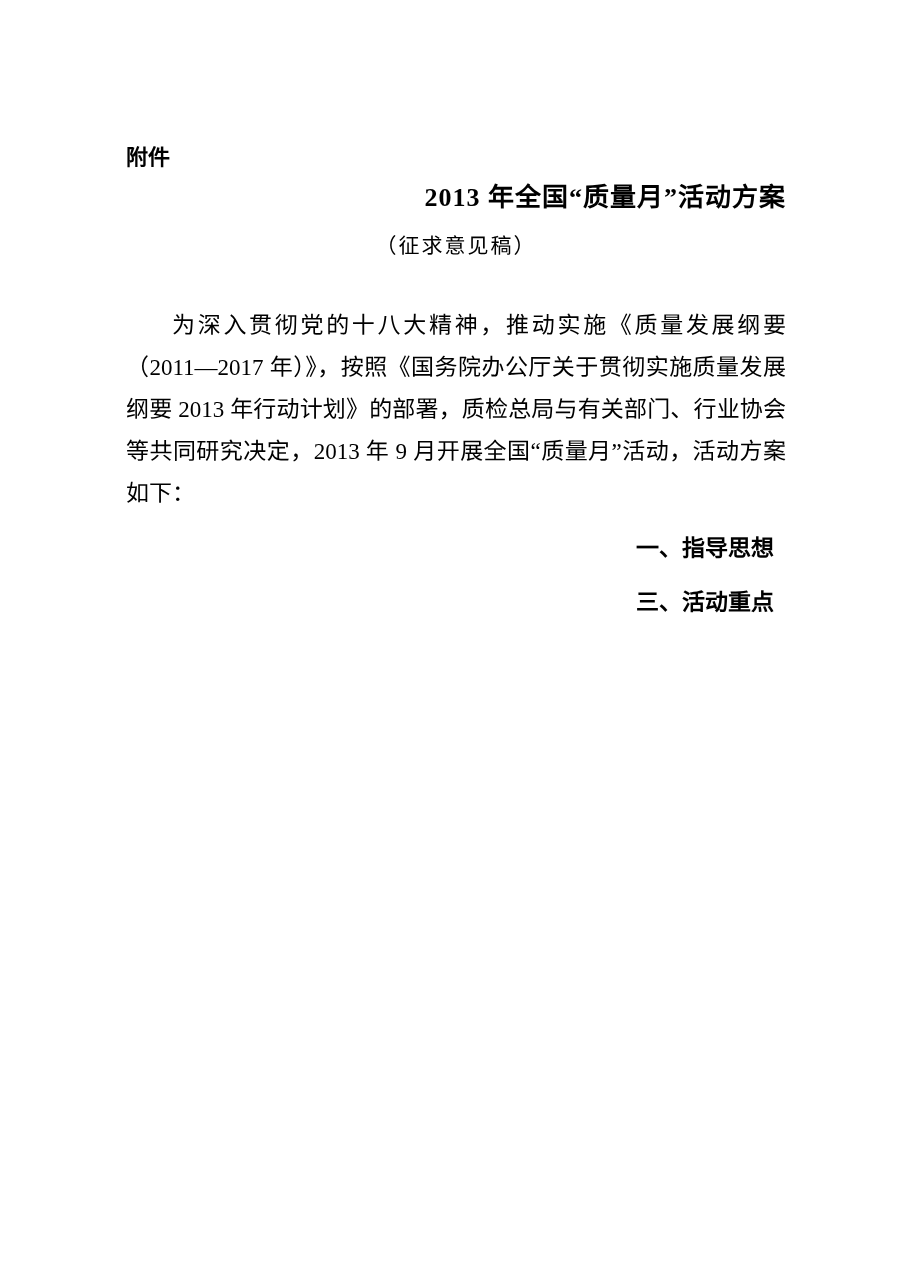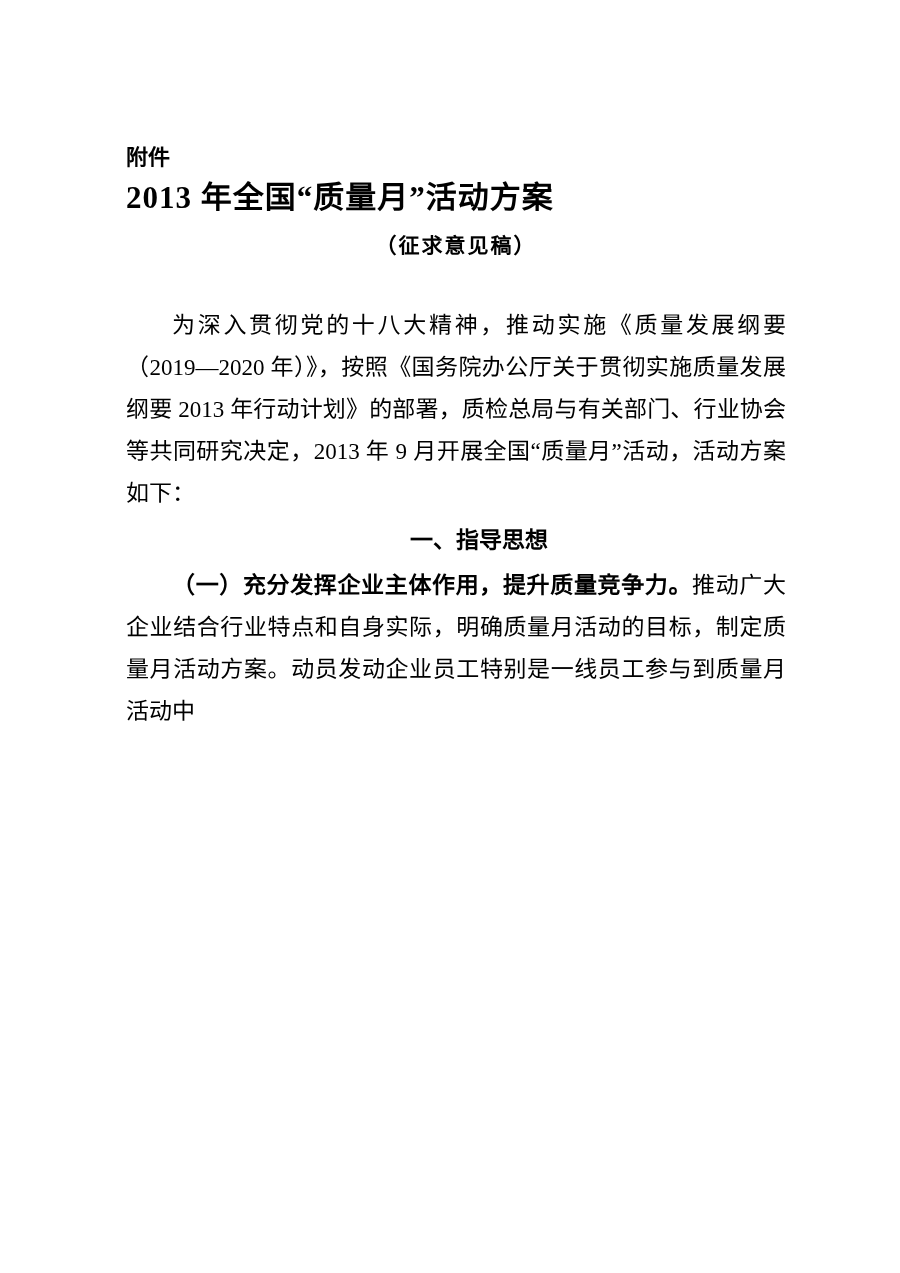--- a/index.html
+++ b/index.html
@@ -21,53 +21,53 @@
     font-family: "Liberation Sans", "DejaVu Sans", sans-serif;
     font-weight: 700;
     font-size: 22px;
     line-height: 26px;
     text-align: left;
   }
   .doc-title {
     margin: 7px 0 0 0;
     font-family: "Liberation Serif", "DejaVu Serif", serif;
     font-weight: 700;
-    font-size: 31px;
+    font-size: 26px;
     line-height: 40px;
-    text-align: left;
+    text-align: right;
     letter-spacing: 1px;
   }
   .doc-subtitle {
     margin-top: 14px;
     font-family: "Liberation Serif", "DejaVu Serif", serif;
-    font-weight: 700;
+    font-weight: 400;
     font-size: 21px;
     line-height: 28px;
     text-align: center;
     letter-spacing: 2px;
   }
   .doc-body {
     margin-top: 45px;
     font-family: "Liberation Serif", "DejaVu Serif", serif;
     font-size: 23px;
     line-height: 42px;
     text-align: justify;
   }
   .para {
     margin: 0;
     text-indent: 2em;
   }
   .sec-heading {
-    margin: 4px;
+    margin: 12px;
     font-family: "Liberation Sans", "DejaVu Sans", sans-serif;
     font-weight: 700;
     font-size: 23px;
     line-height: 42px;
     text-indent: 2em;
-    text-align: center;
+    text-align: right;
   }
   .theme-line {
     margin: 0;
     text-indent: 2em;
     text-align: left;
   }
   .lead-bold {
     font-weight: 700;
   }
 </style>
@@ -77,27 +77,25 @@
 <div class="page">
 
   <div class="attachment">附件</div>
 
   <h1 class="doc-title">2013 年全国“质量月”活动方案</h1>
 
   <div class="doc-subtitle">（征求意见稿）</div>
 
   <div class="doc-body">
 
-    <p class="para">为深入贯彻党的十八大精神，推动实施《质量发展纲要（2019—2020 年）》，按照《国务院办公厅关于贯彻实施质量发展纲要 2013 年行动计划》的部署，质检总局与有关部门、行业协会等共同研究决定，2013 年 9 月开展全国“质量月”活动，活动方案如下：</p>
+    <p class="para">为深入贯彻党的十八大精神，推动实施《质量发展纲要（2011—2017 年）》，按照《国务院办公厅关于贯彻实施质量发展纲要 2013 年行动计划》的部署，质检总局与有关部门、行业协会等共同研究决定，2013 年 9 月开展全国“质量月”活动，活动方案如下：</p>
 
     <h2 class="sec-heading">一、指导思想</h2>
 
 
 
 
+    <h2 class="sec-heading">三、活动重点</h2>
 
-    <p class="para">
-      <span class="lead-bold">（一）充分发挥企业主体作用，提升质量竞争力。</span><span>推动广大企业结合行业特点和自身实际，明确质量月活动的目标，制定质量月活动方案。动员发动企业员工特别是一线员工参与到质量月活动中</span>
-    </p>
 
   </div>
 
 </div>
 
 </body></html>

